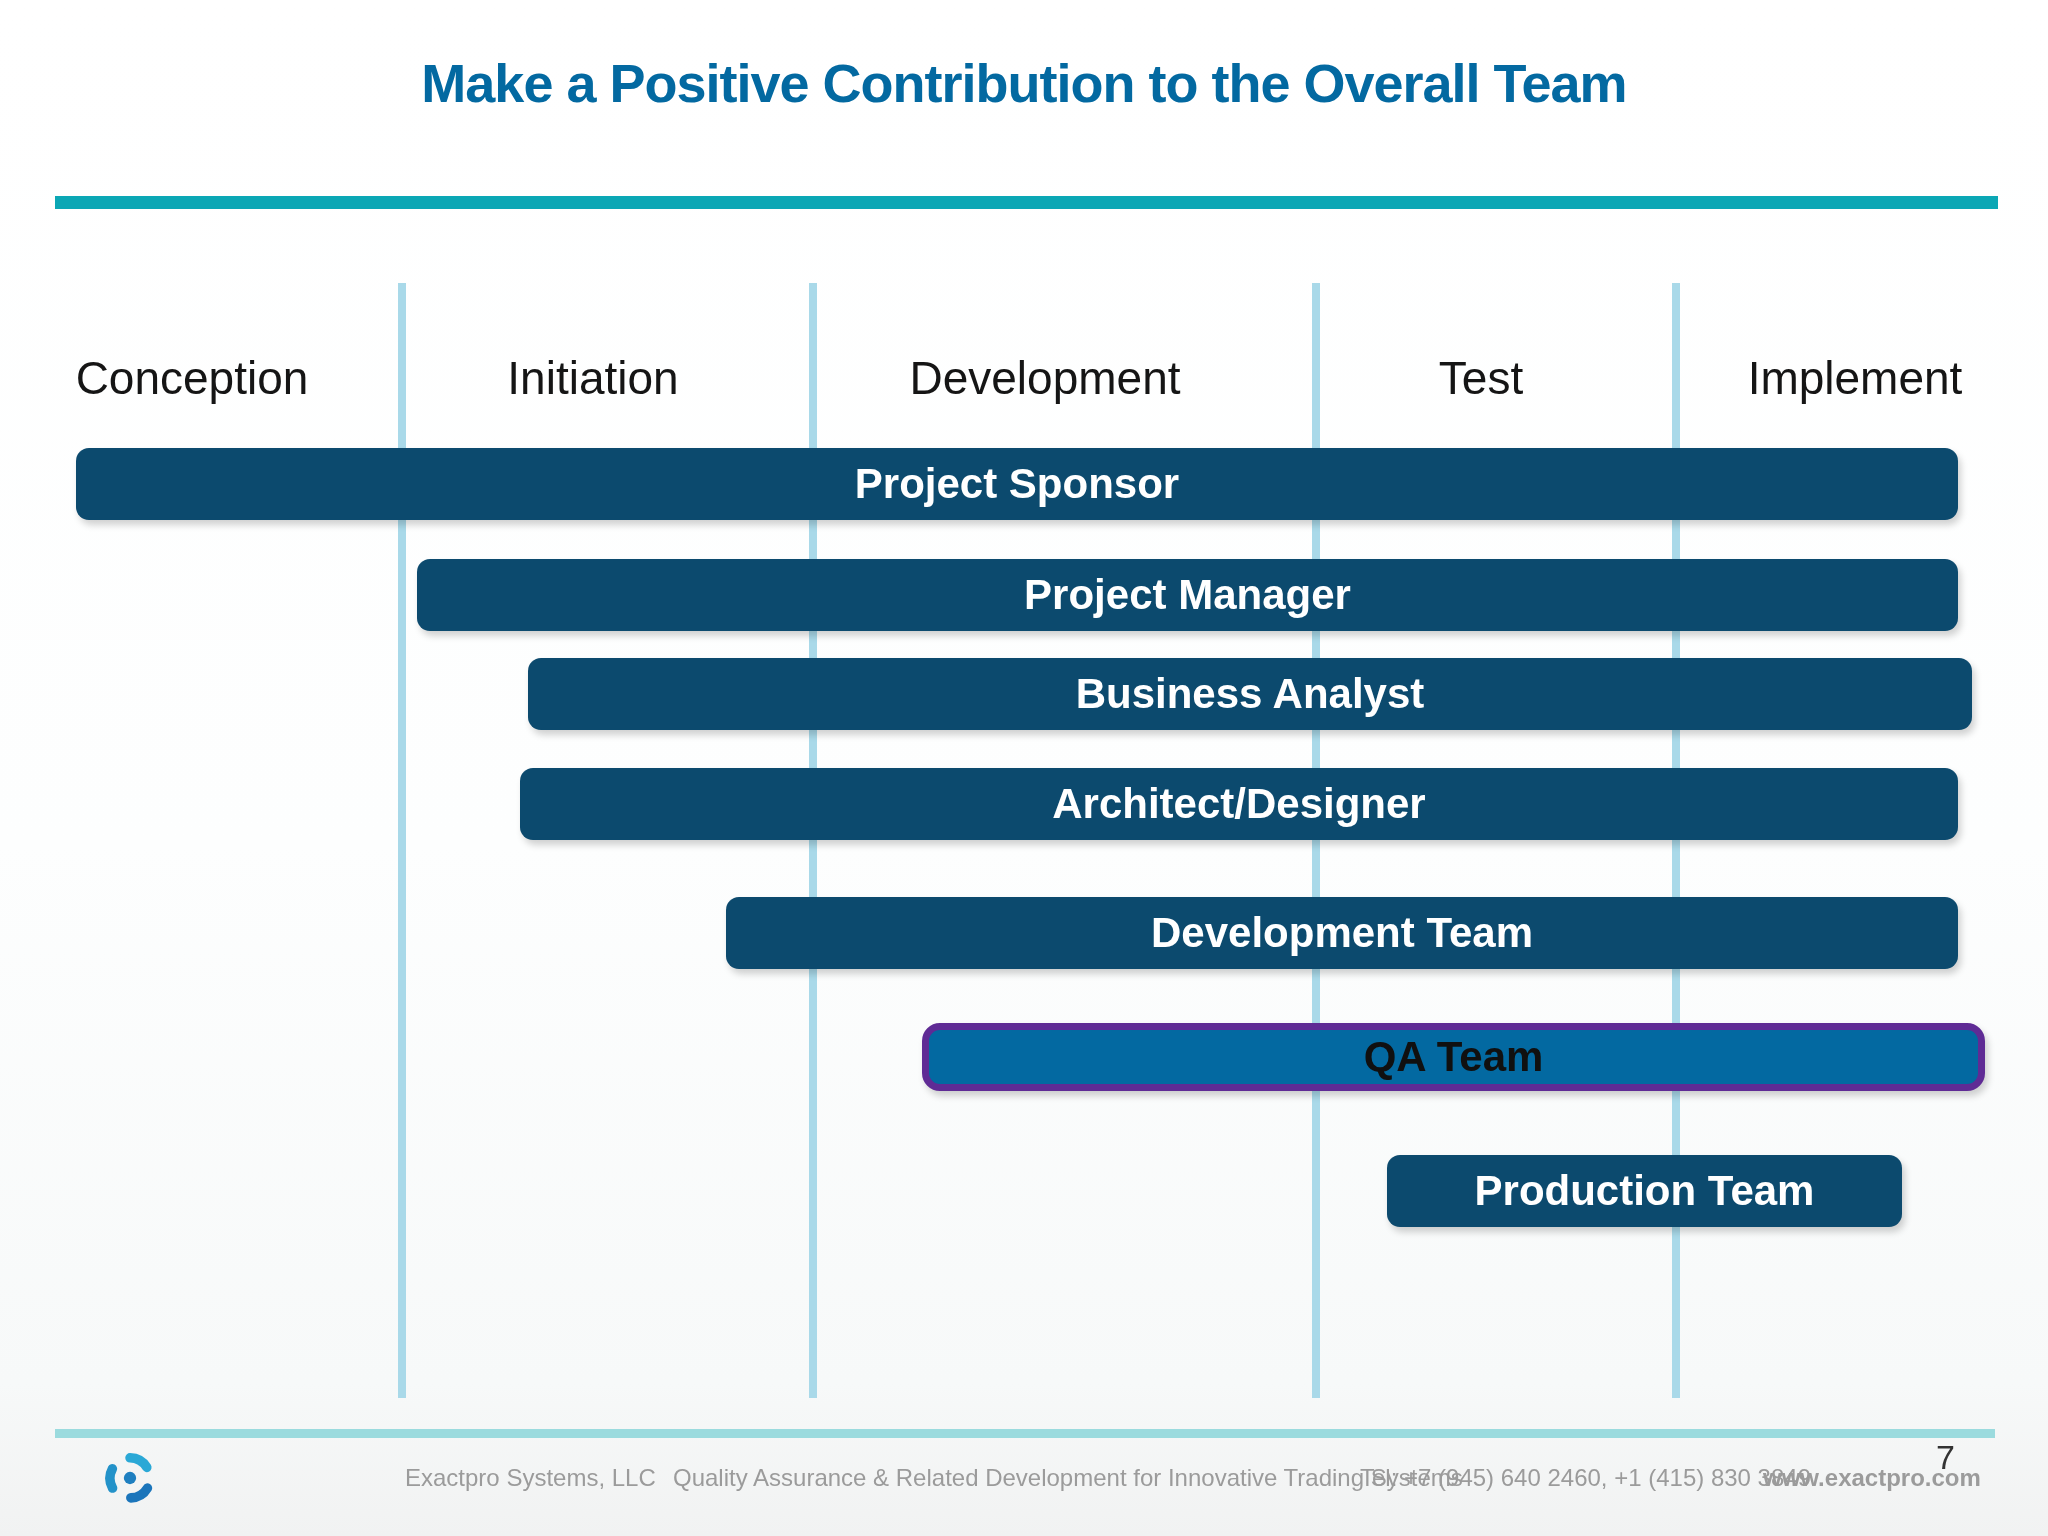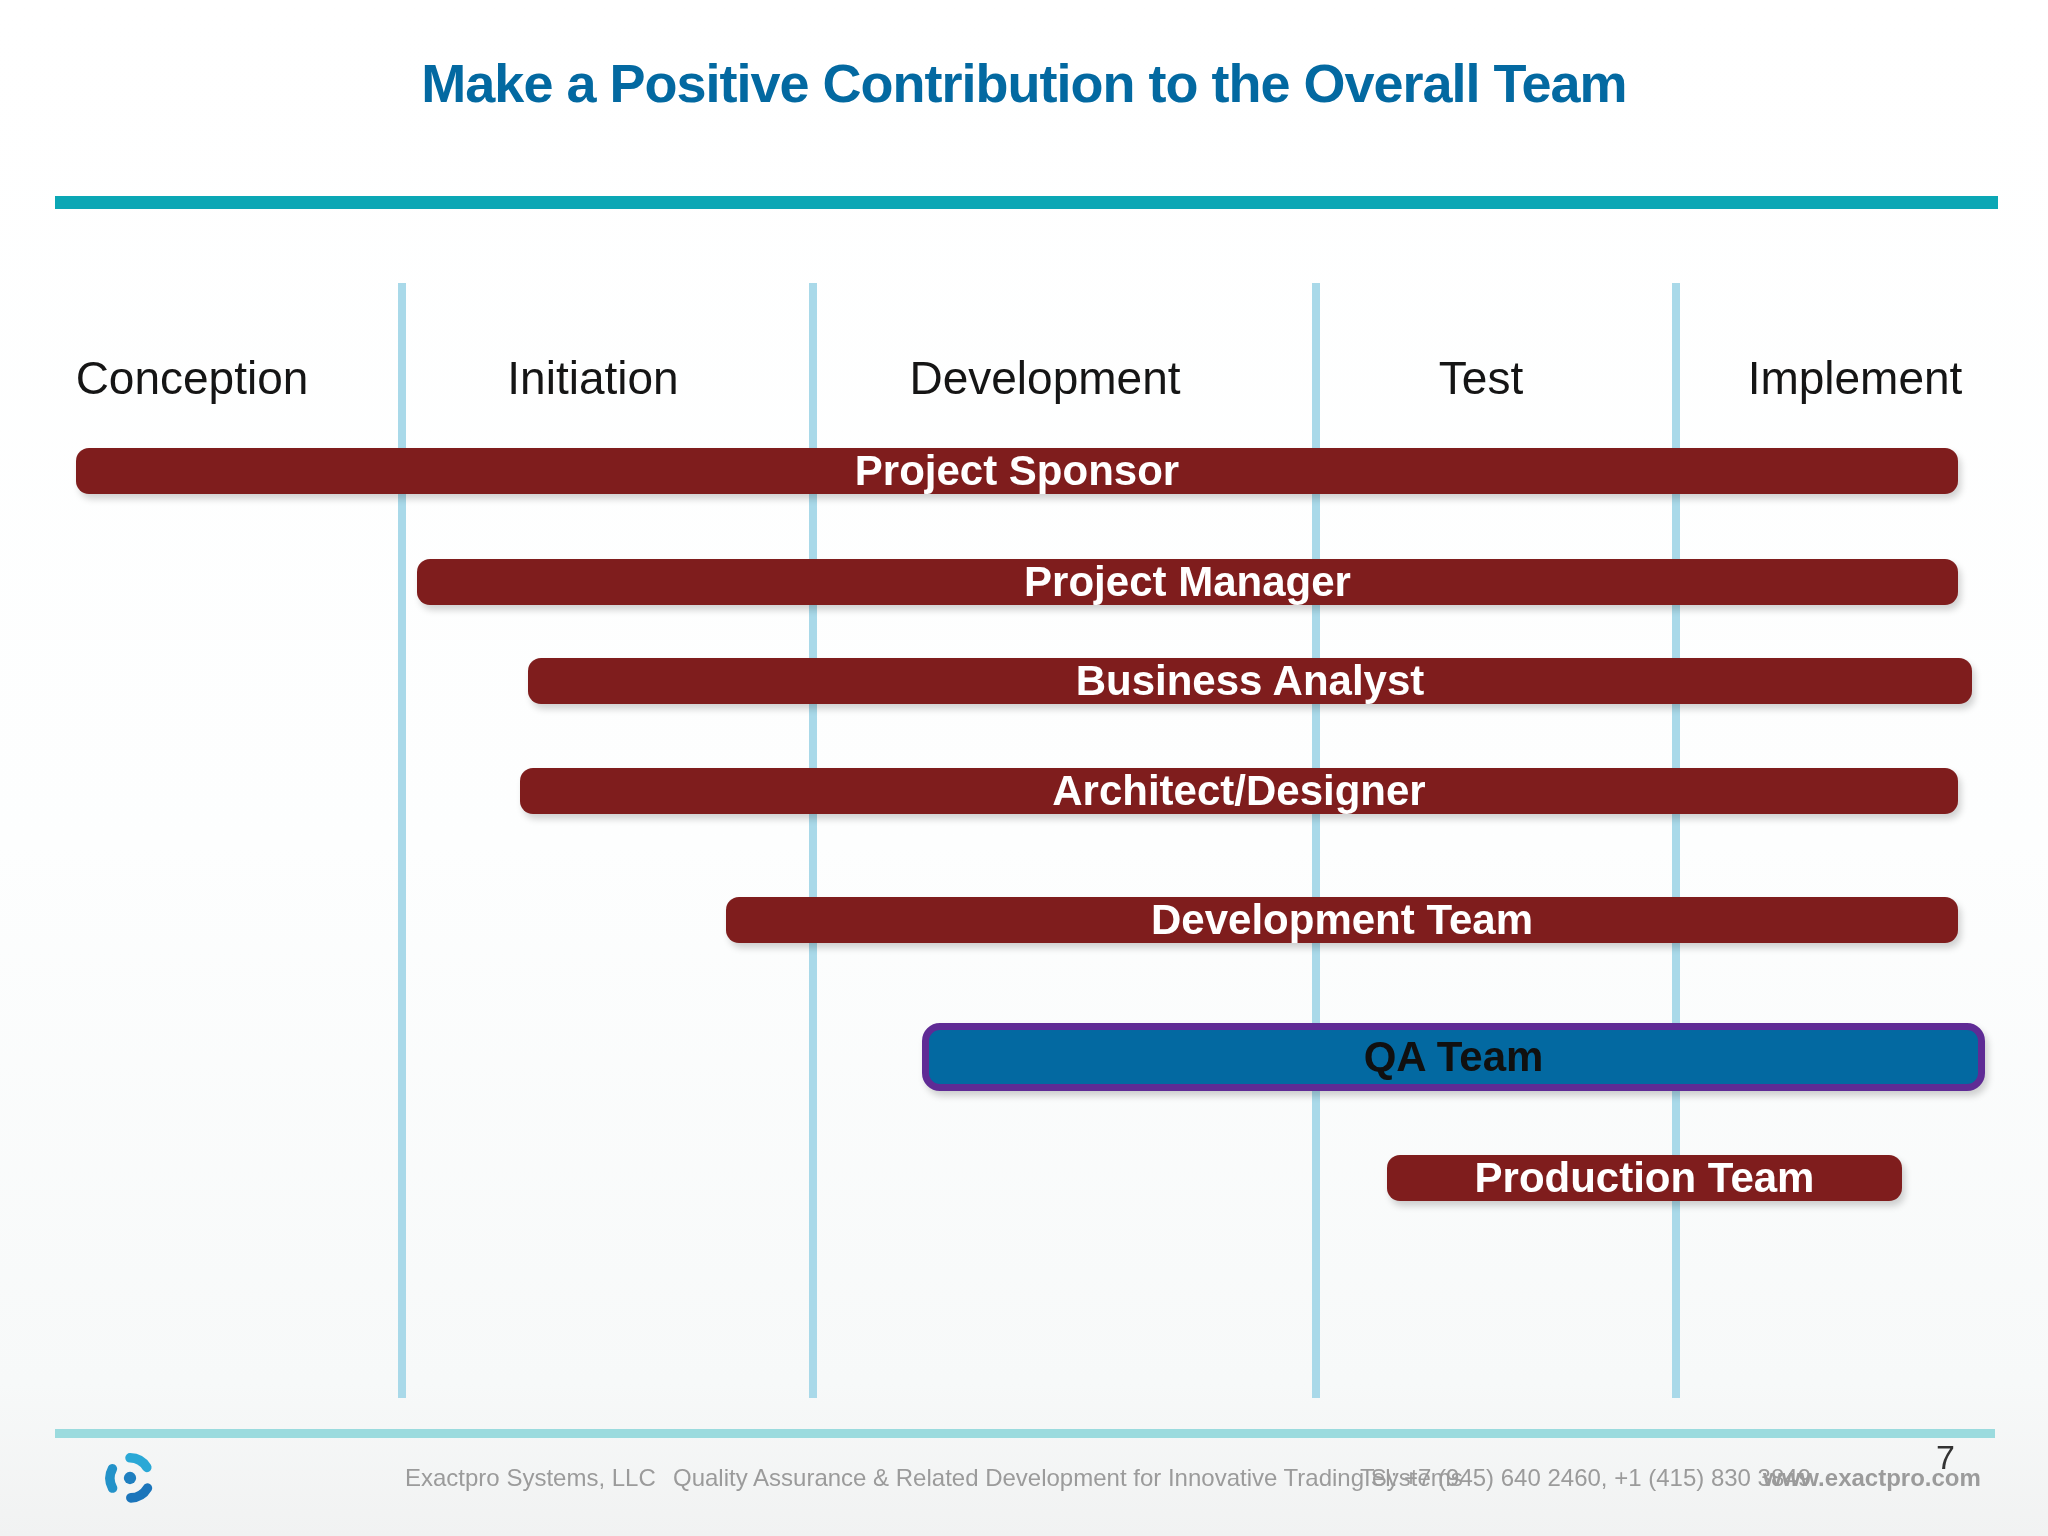--- a/index.html
+++ b/index.html
@@ -36,21 +36,21 @@
     position: absolute; top: 283px; width: 8px; height: 1115px;
     background: #A9D9E9;
   }
   .pl-0 { left: 398px; }
   .pl-1 { left: 809px; }
   .pl-2 { left: 1312px; }
   .pl-3 { left: 1672px; }
 
   
   .bar {
-    position: absolute; height: 46px; background: #7f1d1d;
+    position: absolute; height: 72px; background: #0c4a6e;
     border-radius: 13px; color: #ffffff; font-weight: bold; font-size: 42px;
     display: flex; align-items: center; justify-content: center;
     white-space: nowrap;
     box-shadow: 3px 5px 7px rgba(0,0,0,0.18);
   }
   .bar-sponsor    { left: 76px;   top: 448px;  width: 1882px; }
   .bar-manager    { left: 417px;  top: 559px;  width: 1541px; }
   .bar-analyst    { left: 528px;  top: 658px;  width: 1444px; }
   .bar-architect  { left: 520px;  top: 768px;  width: 1438px; }
   .bar-devteam    { left: 726px;  top: 897px;  width: 1232px; justify-content: center; }

